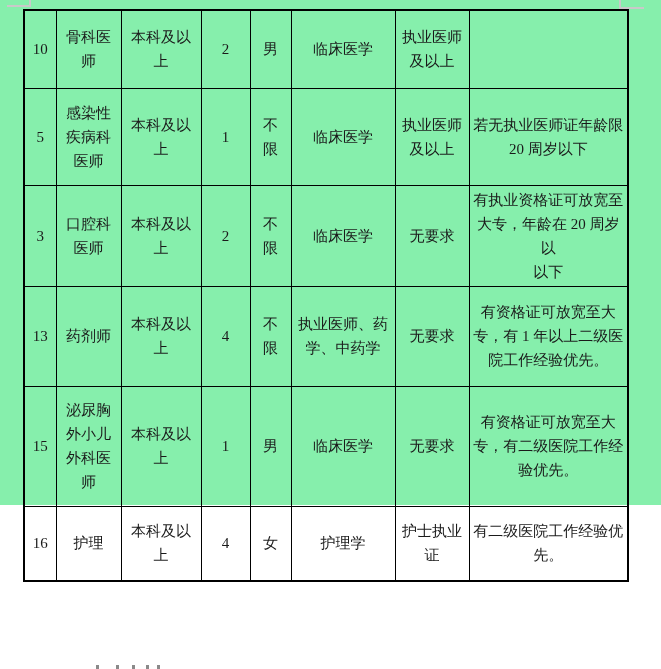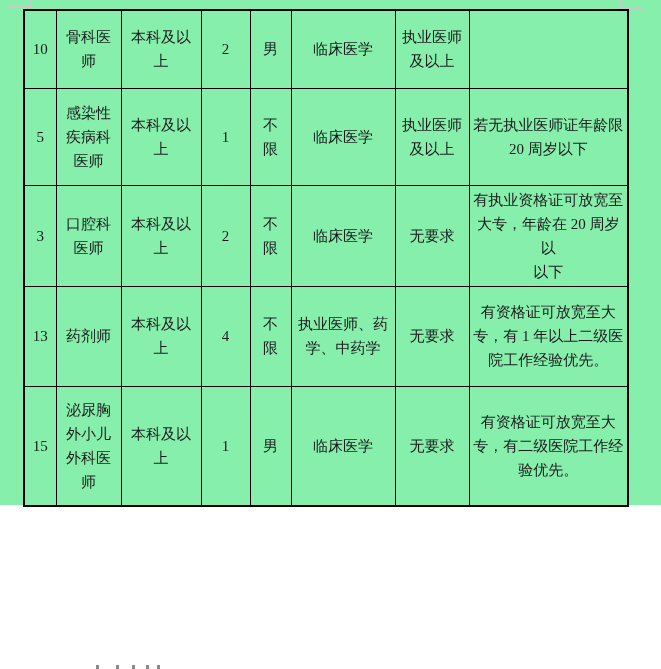--- a/index.html
+++ b/index.html
@@ -179,17 +179,30 @@
         <td>本科及以
 上</td>
         <td>1</td>
         <td>男</td>
         <td>临床医学</td>
         <td>无要求</td>
         <td>有资格证可放宽至大
 专，有二级医院工作经
 验优先。</td>
       </tr>
+      <tr class="r6">
+        <td>16</td>
+        <td>护理</td>
+        <td>本科及以
+上</td>
+        <td>4</td>
+        <td>女</td>
+        <td>护理学</td>
+        <td>护士执业
+证</td>
+        <td>有二级医院工作经验优
+先。</td>
+      </tr>
     </tbody>
   </table>
 
   <div class="clipped-remnant"></div>
 </div>
 
 </body></html>

